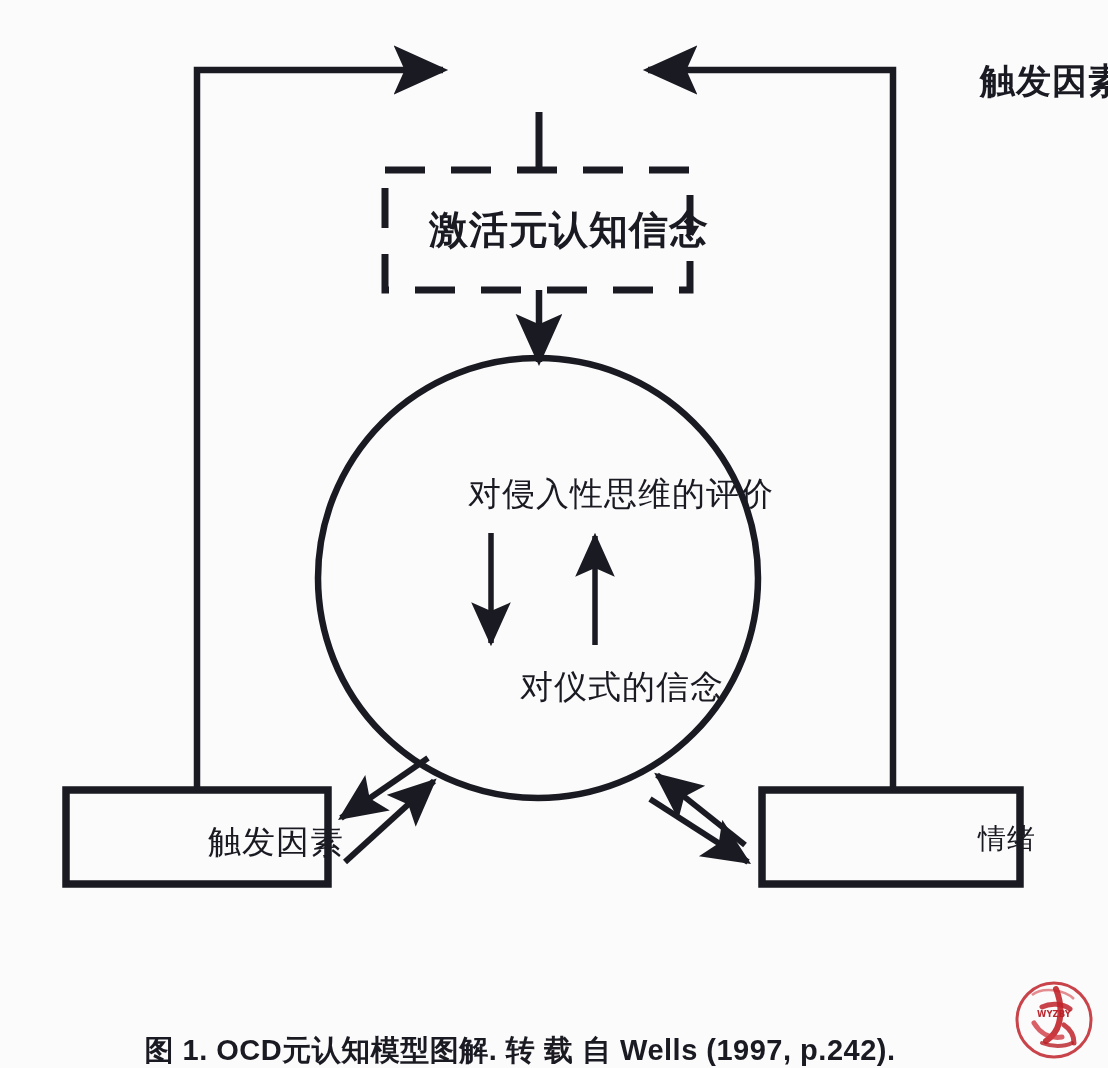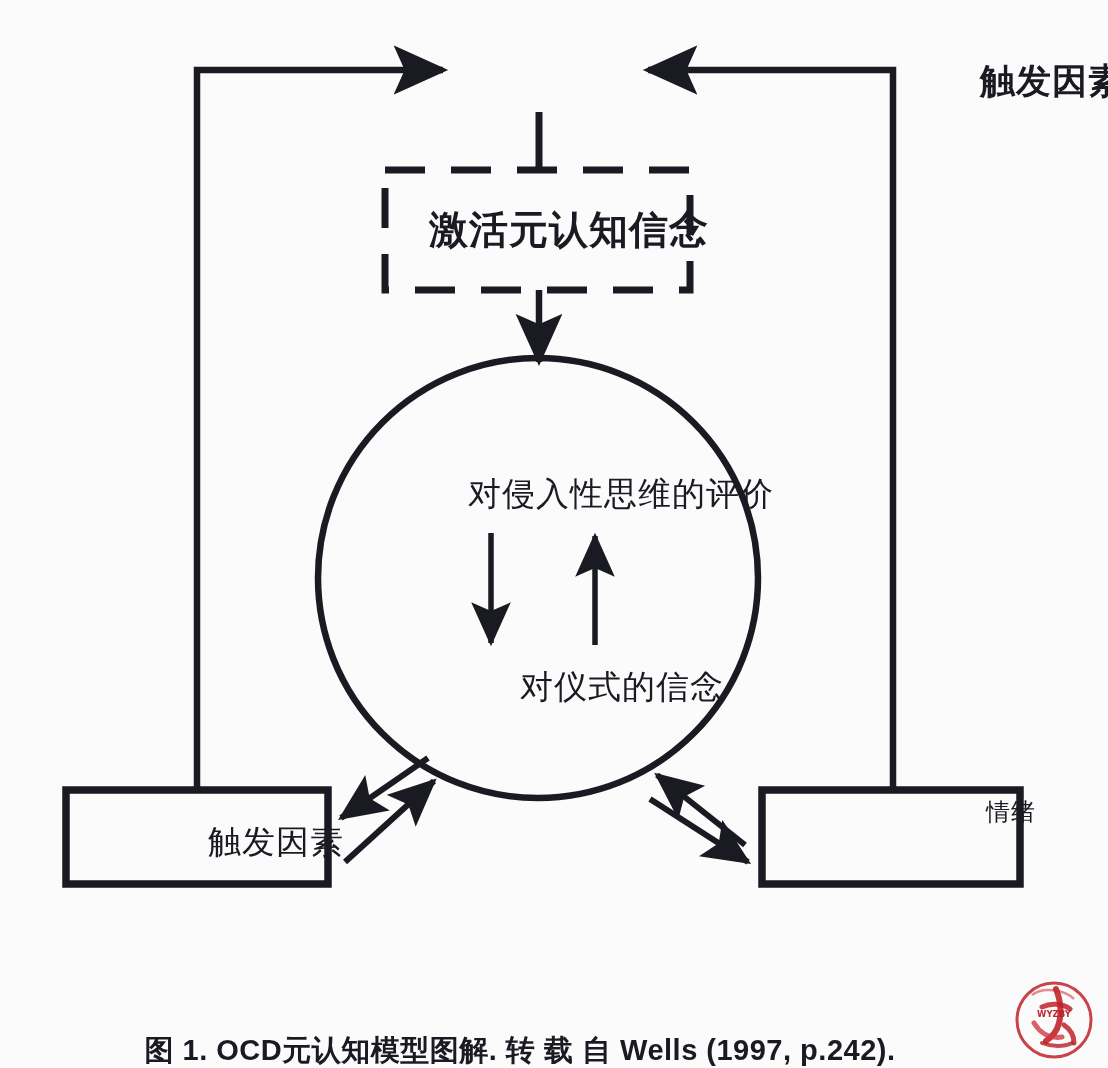--- a/index.html
+++ b/index.html
@@ -50,22 +50,22 @@
     left: 368px; top: 665px; width: 340px;
     font-size: 33px;
     font-weight: 500;
   }
   #behavior-label {
     left: 66px; top: 820px; width: 262px;
     font-size: 33px;
     font-weight: 500;
   }
   #emotion-label {
-    left: 762px; top: 796px; width: 258px;
-    font-size: 24px;
+    left: 762px; top: 820px; width: 258px;
+    font-size: 28px;
     font-weight: 500;
   }
   #caption {
     position: absolute;
     left: 0; top: 995px;
     width: 1040px;
     text-align: center;
     font-size: 29px;
     font-weight: 700;
     color: #1a1a22;

